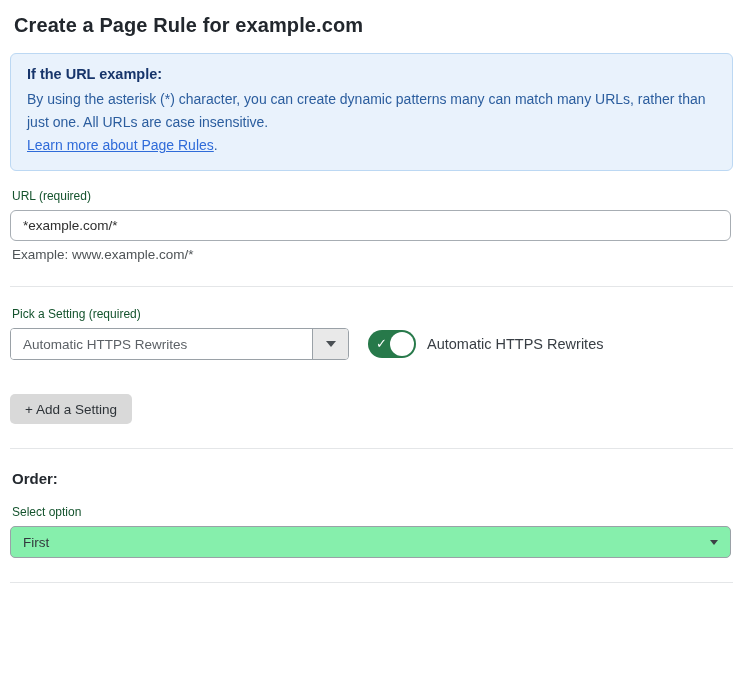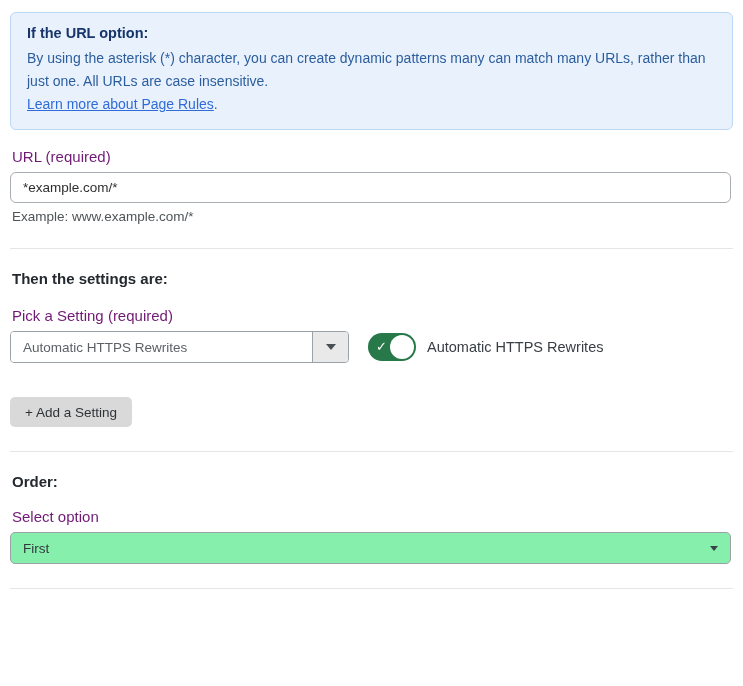--- a/index.html
+++ b/index.html
@@ -47,22 +47,22 @@
   .info-link-line { font-size: 14px; line-height: 23px; }
   .info-link {
     color: #2f6bd9;
     text-decoration: underline;
     cursor: pointer;
   }
   .info-link-suffix { color: #2b5d9e; }
 
   
   .field-label {
-    font-size: 15px;
-    color: #701a75;
+    font-size: 12px;
+    color: #14532d;
     margin: 0 0 7px 2px;
   }
   .field-hint {
     font-size: 13.5px;
     color: #4f5457;
     margin: 6px 0 0 2px;
   }
 
   
   .text-input {
@@ -213,34 +213,34 @@
     max-width: 725px;
   }
   .mt-18 { margin-top: 18px; }
   .mt-20 { margin-top: 20px; }
 </style>
 </head>
 <body>
 
 <div class="page">
 
+  <h1 class="page-title">Create a Page Rule for example.com</h1>
 
   <div class="info-box">
-    <div class="info-heading">If the URL option:</div>
+    <div class="info-heading">If the URL example:</div>
     <div class="info-body">By using the asterisk (*) character, you can create dynamic patterns many can match many URLs, rather than just one. All URLs are case insensitive.</div>
     <div class="info-link-line"><span class="info-link">Learn more about Page Rules</span><span class="info-link-suffix">.</span></div>
   </div>
 
   <div class="field-label">URL (required)</div>
   <input class="text-input" type="text" value="*example.com/*" style="">
   <div class="field-hint">Example: www.example.com/*</div>
 
   <div class="divider"></div>
 
-  <div class="section-heading">Then the settings are:</div>
 
   <div class="field-label mt-20">Pick a Setting (required)</div>
 
   <div class="setting-row">
     <div class="combobox">
       <div class="combobox-value">Automatic HTTPS Rewrites</div>
       <div class="combobox-button">
         <div class="triangle-down"></div>
       </div>
     </div>

